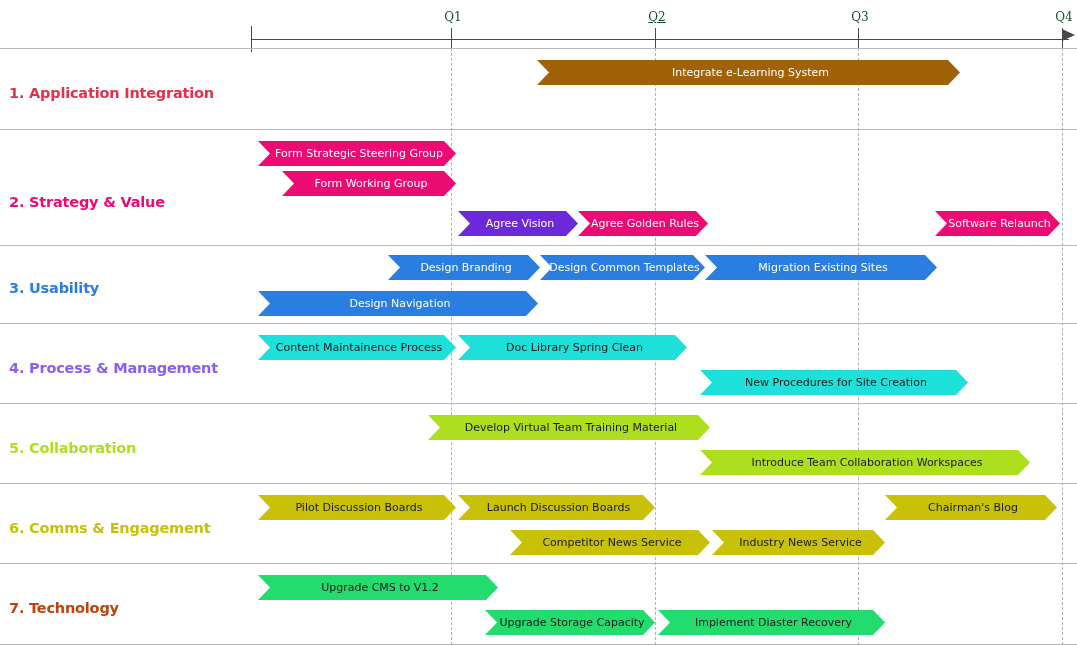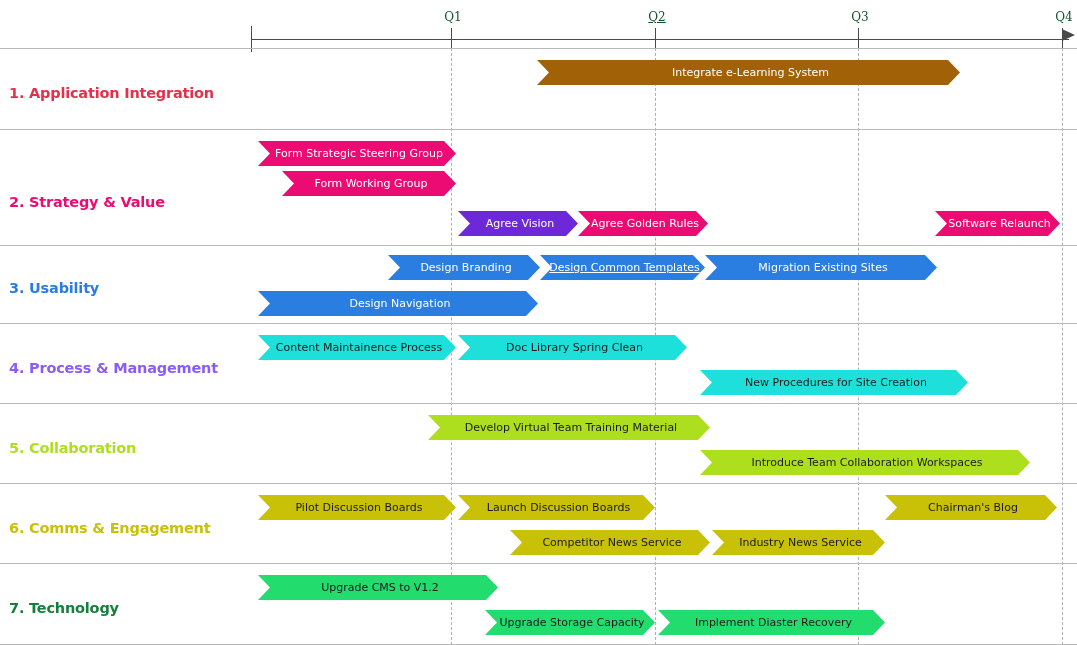--- a/index.html
+++ b/index.html
@@ -127,40 +127,40 @@
       <div class="row-sep" style="top: 129px;"></div>
       <div class="row-label" style="top: 182px; color: rgb(236, 10, 115); margin-top: 12px;">2. Strategy &amp; Value</div>
       <div class="bar" style="left: 258px; width: 198px; top: 141px; background: rgb(236, 10, 115);">Form Strategic Steering Group</div>
       <div class="bar" style="left: 282px; width: 174px; top: 171px; background: rgb(236, 10, 115);">Form Working Group</div>
       <div class="bar" style="left: 458px; width: 120px; top: 211px; background: #6d28d9;">Agree Vision</div>
       <div class="bar" style="left: 578px; width: 130px; top: 211px; background: rgb(236, 10, 115); text-align: center;">Agree Golden Rules</div>
       <div class="bar" style="left: 935px; width: 125px; top: 211px; background: rgb(236, 10, 115);">Software Relaunch</div>
       <div class="row-sep" style="top: 245px;"></div>
       <div class="row-label" style="top: 280px; color: rgb(42, 125, 225);">3. Usability</div>
       <div class="bar" style="left: 388px; width: 152px; top: 255px; background: rgb(42, 125, 225);">Design Branding</div>
-      <div class="bar" style="left: 540px; width: 165px; top: 255px; background: rgb(42, 125, 225); text-decoration: underline;">Design Common Templates</div>
+      <div class="bar" style="left: 540px; width: 165px; top: 255px; background: rgb(42, 125, 225);">Design Common Templates</div>
       <div class="bar" style="left: 705px; width: 232px; top: 255px; background: rgb(42, 125, 225);">Migration Existing Sites</div>
       <div class="bar" style="left: 258px; width: 280px; top: 291px; background: rgb(42, 125, 225);">Design Navigation</div>
       <div class="row-sep" style="top: 323px;"></div>
       <div class="row-label" style="top: 360px; color: #8b5cf6;">4. Process &amp; Management</div>
       <div class="bar dark-text" style="left: 258px; width: 198px; top: 335px; background: rgb(30, 224, 218); text-align: right;">Content Maintainence Process</div>
       <div class="bar dark-text" style="left: 458px; width: 229px; top: 335px; background: rgb(30, 224, 218);">Doc Library Spring Clean</div>
       <div class="bar dark-text" style="left: 700px; width: 268px; top: 370px; background: rgb(30, 224, 218);">New Procedures for Site Creation</div>
       <div class="row-sep" style="top: 403px;"></div>
       <div class="row-label" style="top: 440px; color: rgb(174, 223, 30);">5. Collaboration</div>
       <div class="bar dark-text" style="left: 428px; width: 282px; top: 415px; background: rgb(174, 223, 30);">Develop Virtual Team Training Material</div>
       <div class="bar dark-text" style="left: 700px; width: 330px; top: 450px; background: rgb(174, 223, 30);">Introduce Team Collaboration Workspaces</div>
       <div class="row-sep" style="top: 483px;"></div>
       <div class="row-label" style="top: 520px; color: rgb(200, 193, 8);">6. Comms &amp; Engagement</div>
       <div class="bar dark-text" style="left: 258px; width: 198px; top: 495px; background: rgb(200, 193, 8);">Pilot Discussion Boards</div>
       <div class="bar dark-text" style="left: 458px; width: 197px; top: 495px; background: rgb(200, 193, 8);">Launch Discussion Boards</div>
       <div class="bar dark-text" style="left: 885px; width: 172px; top: 495px; background: rgb(200, 193, 8);">Chairman's Blog</div>
       <div class="bar dark-text" style="left: 510px; width: 200px; top: 530px; background: rgb(200, 193, 8);">Competitor News Service</div>
       <div class="bar dark-text" style="left: 712px; width: 173px; top: 530px; background: rgb(200, 193, 8);">Industry News Service</div>
       <div class="row-sep" style="top: 563px;"></div>
       <div class="row-sep" style="top: 644px;"></div>
-      <div class="row-label" style="top: 600px; color: #15803d;">7. Technology</div>
+      <div class="row-label" style="top: 600px; color: #c2410c;">7. Technology</div>
       <div class="bar dark-text" style="left: 258px; width: 240px; top: 575px; background: rgb(34, 221, 110);">Upgrade CMS to V1.2</div>
       <div class="bar dark-text" style="left: 485px; width: 170px; top: 610px; background: rgb(34, 221, 110);">Upgrade Storage Capacity</div>
       <div class="bar dark-text" style="left: 658px; width: 227px; top: 610px; background: rgb(34, 221, 110);">Implement Diaster Recovery</div>
     </div>
 
 </div>
 
 </body></html>

